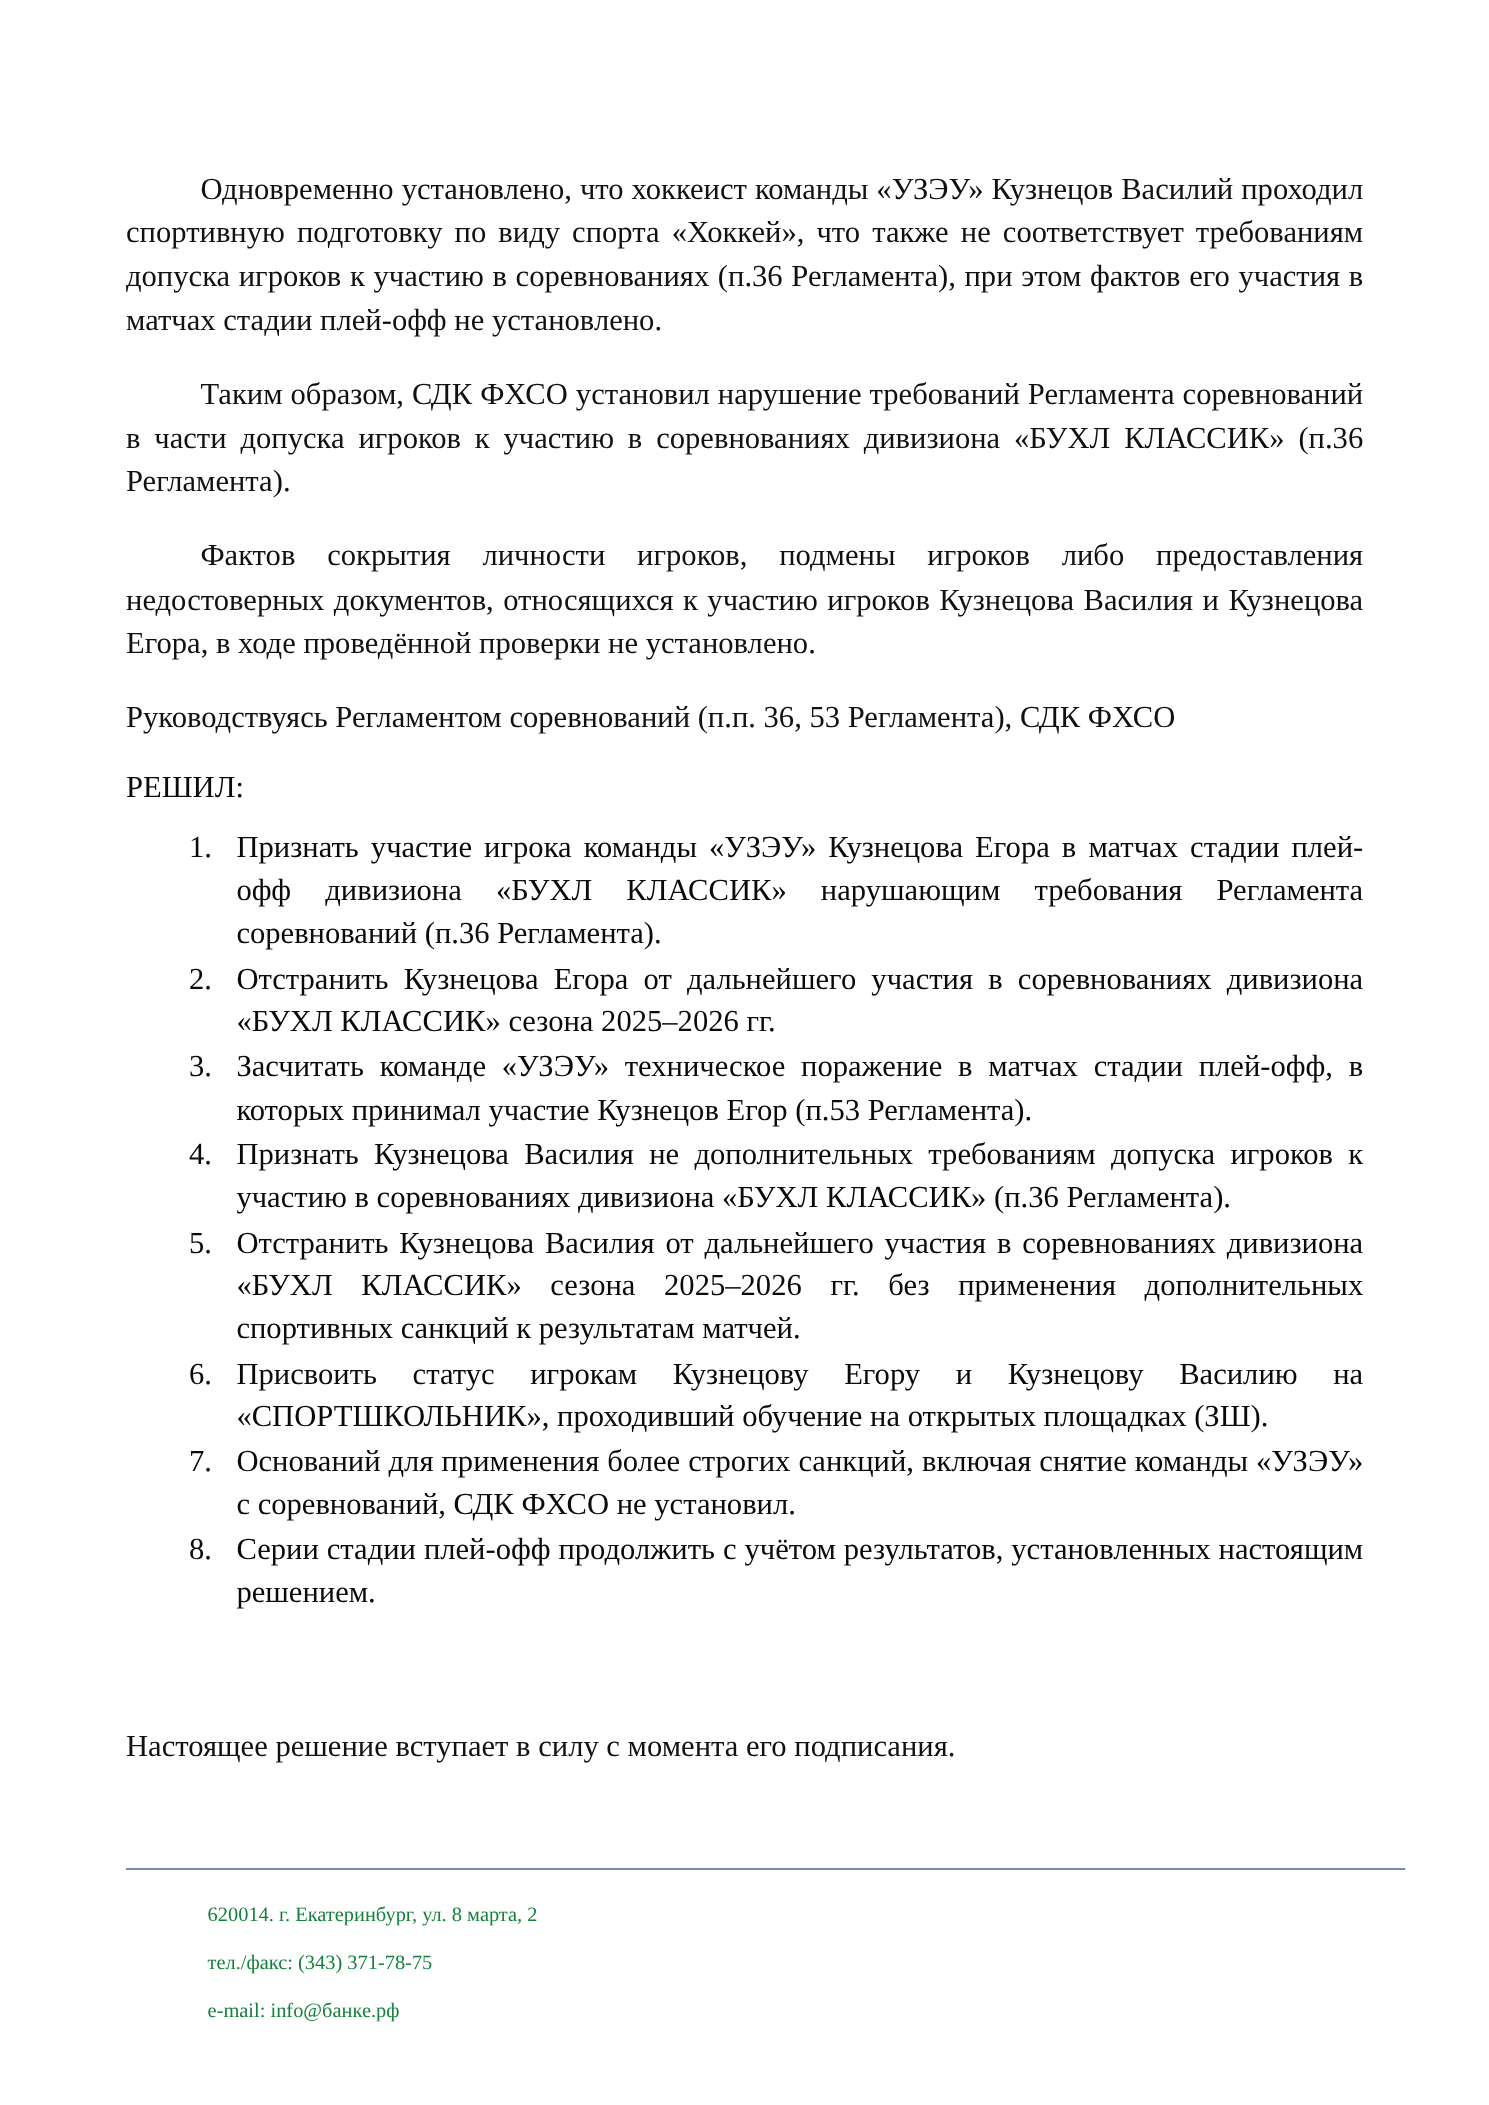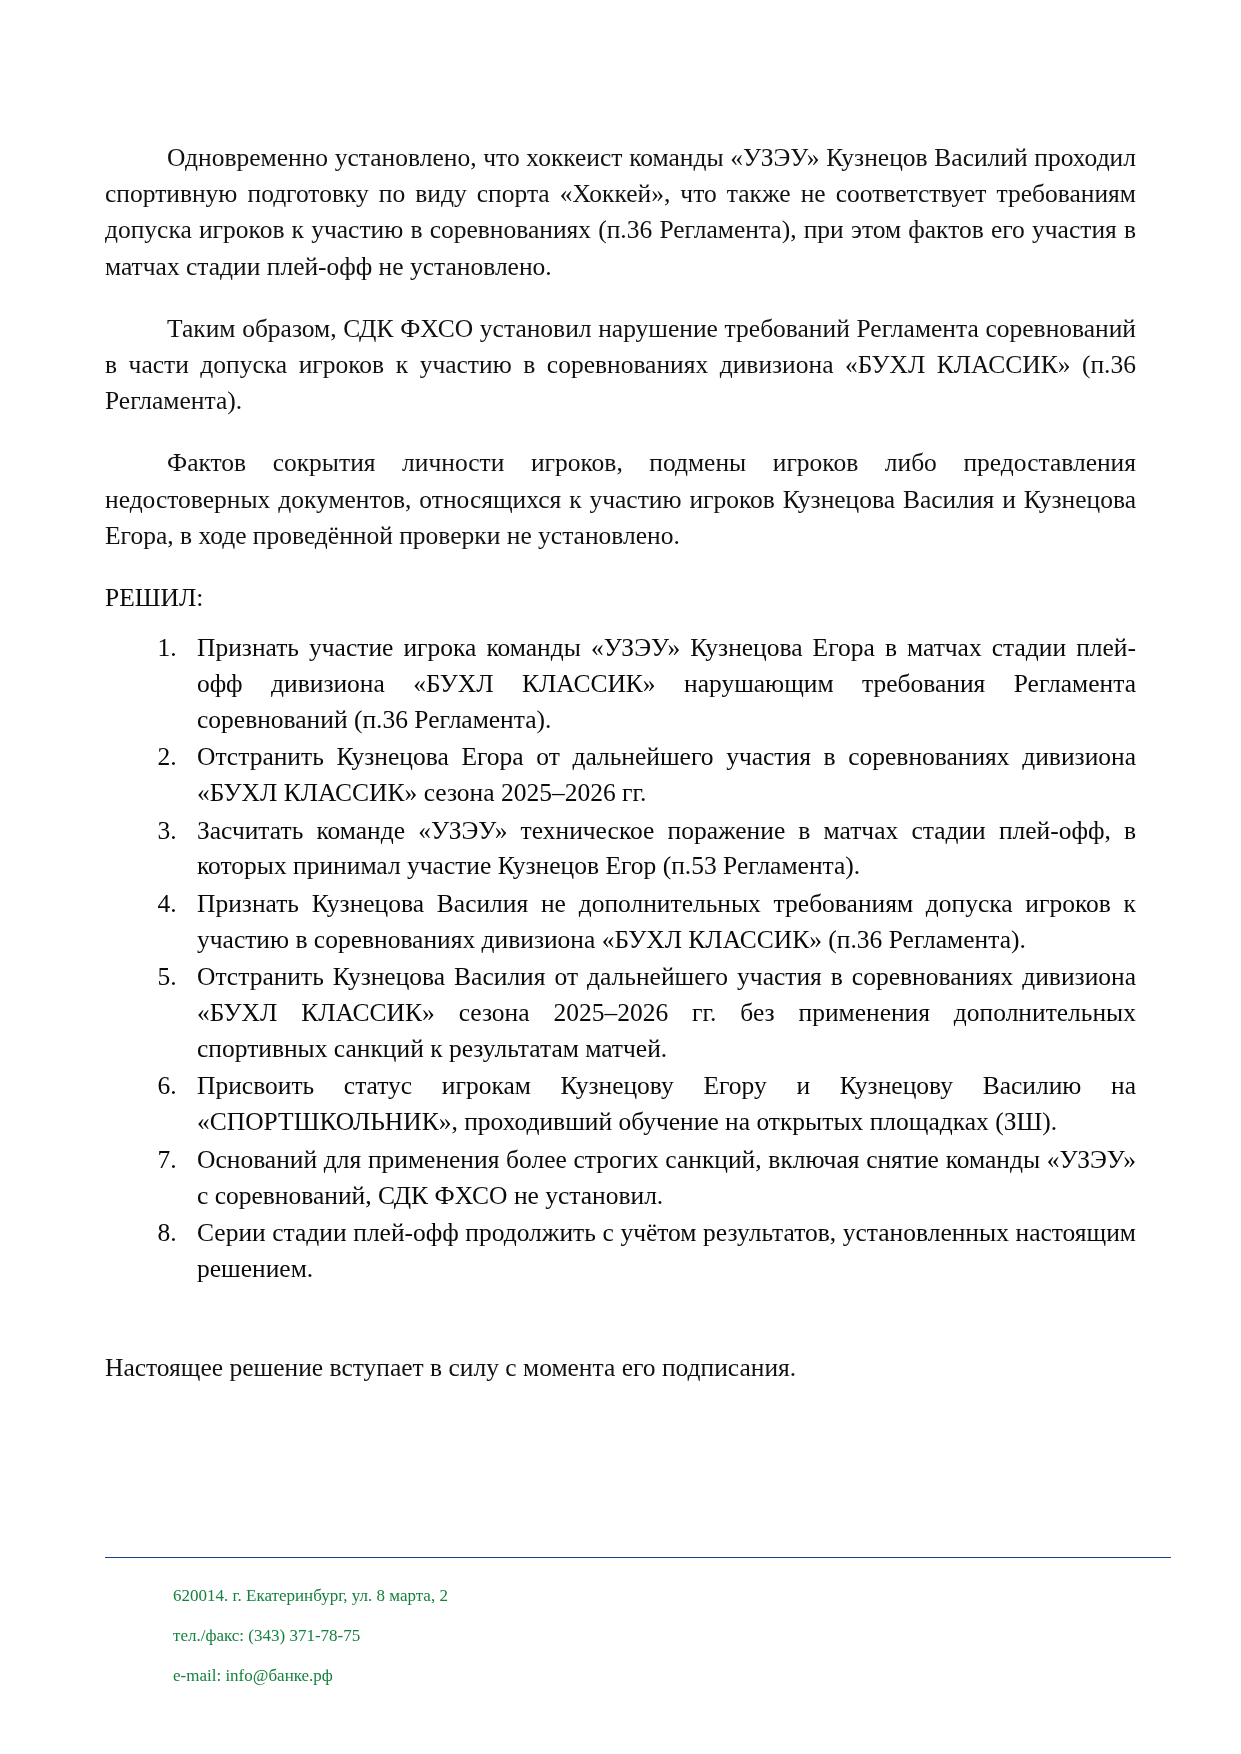--- a/index.html
+++ b/index.html
@@ -47,21 +47,21 @@
     list-style-position: outside;
   }
   ol.decisions li {
     font-size: 25.5px;
     line-height: 1.40;
     text-align: justify;
     margin-bottom: 2px;
     padding-left: 14px;
   }
   .after-list {
-    margin-top: 63px;
+    margin-top: 92px;
   }
   .signature-block {
     margin-top: 96px;
     position: relative;
     height: 110px;
   }
   .sig-label {
     font-size: 25.5px;
     line-height: 1.4;
     position: absolute;
@@ -115,20 +115,21 @@
 </style>
 </head>
 <body>
 
 <div class="page">
 
   <p class="para indent">Одновременно установлено, что хоккеист команды «УЗЭУ» Кузнецов Василий проходил спортивную подготовку по виду спорта «Хоккей», что также не соответствует требованиям допуска игроков к участию в соревнованиях (п.36 Регламента), при этом фактов его участия в матчах стадии плей-офф не установлено.</p>
   <p class="para indent">Таким образом, СДК ФХСО установил нарушение требований Регламента соревнований в части допуска игроков к участию в соревнованиях дивизиона «БУХЛ КЛАССИК» (п.36 Регламента).</p>
   <p class="para indent">Фактов сокрытия личности игроков, подмены игроков либо предоставления недостоверных документов, относящихся к участию игроков Кузнецова Василия и Кузнецова Егора, в ходе проведённой проверки не установлено.</p>
 
+  <p class="para tight">Руководствуясь Регламентом соревнований (п.п. 36, 53 Регламента), СДК ФХСО</p>
 
   <p class="decision-word">РЕШИЛ:</p>
 
   <ol class="decisions">
     <li>Признать участие игрока команды «УЗЭУ» Кузнецова Егора в матчах стадии плей-офф дивизиона «БУХЛ КЛАССИК» нарушающим требования Регламента соревнований (п.36 Регламента).</li>
     <li>Отстранить Кузнецова Егора от дальнейшего участия в соревнованиях дивизиона «БУХЛ КЛАССИК» сезона 2025–2026 гг.</li>
     <li>Засчитать команде «УЗЭУ» техническое поражение в матчах стадии плей-офф, в которых принимал участие Кузнецов Егор (п.53 Регламента).</li>
     <li>Признать Кузнецова Василия не дополнительных требованиям допуска игроков к участию в соревнованиях дивизиона «БУХЛ КЛАССИК» (п.36 Регламента).</li>
     <li>Отстранить Кузнецова Василия от дальнейшего участия в соревнованиях дивизиона «БУХЛ КЛАССИК» сезона 2025–2026 гг. без применения дополнительных спортивных санкций к результатам матчей.</li>
     <li>Присвоить статус игрокам Кузнецову Егору и Кузнецову Василию на «СПОРТШКОЛЬНИК», проходивший обучение на открытых площадках (ЗШ).</li>

